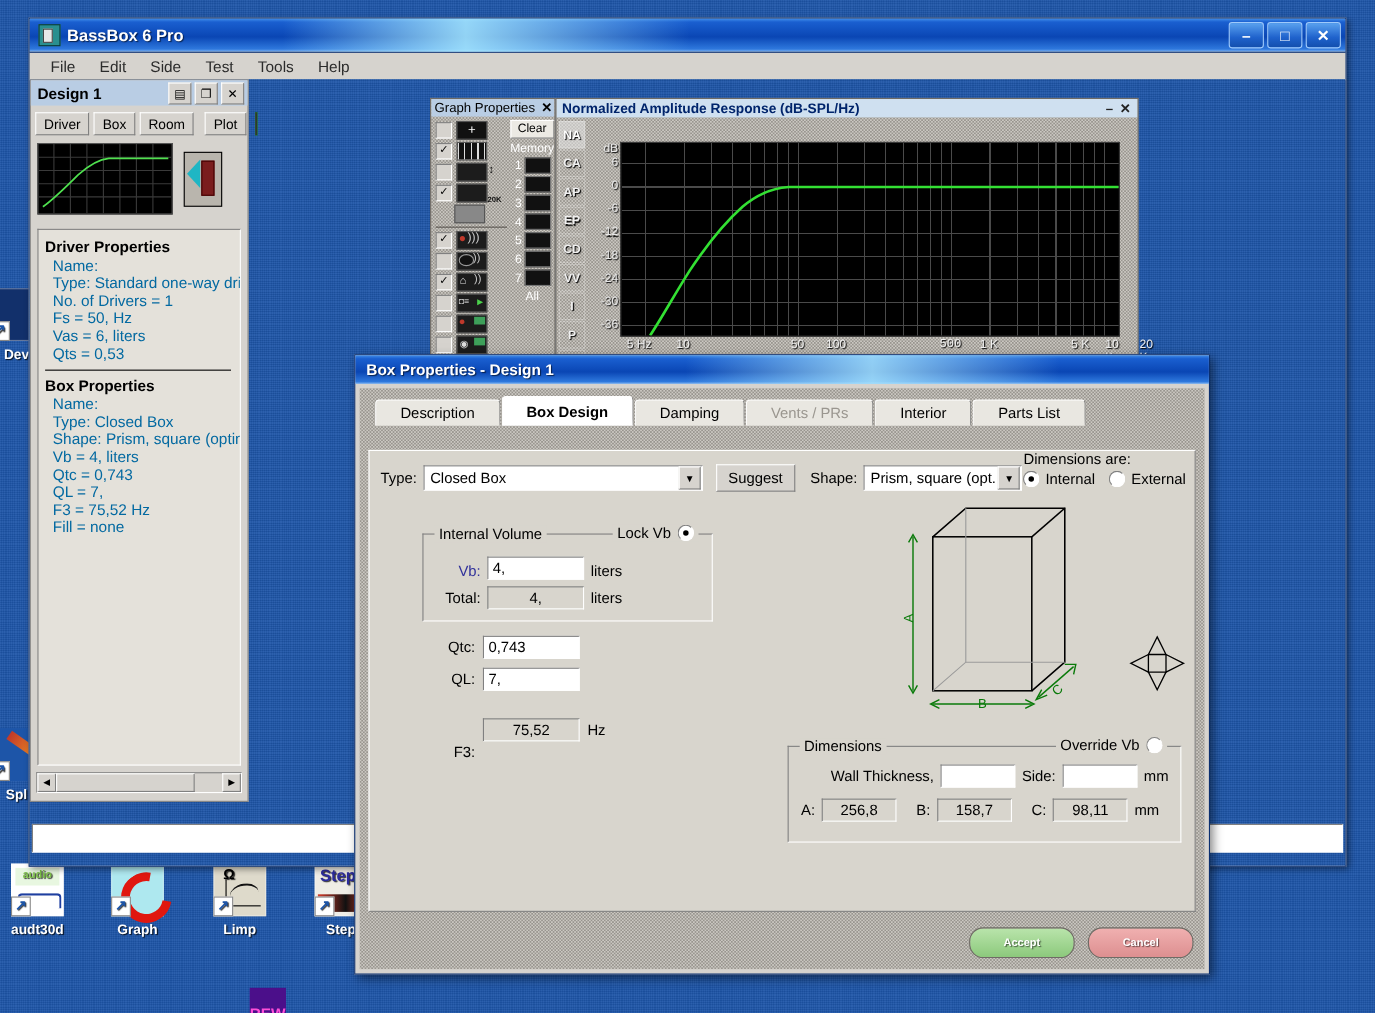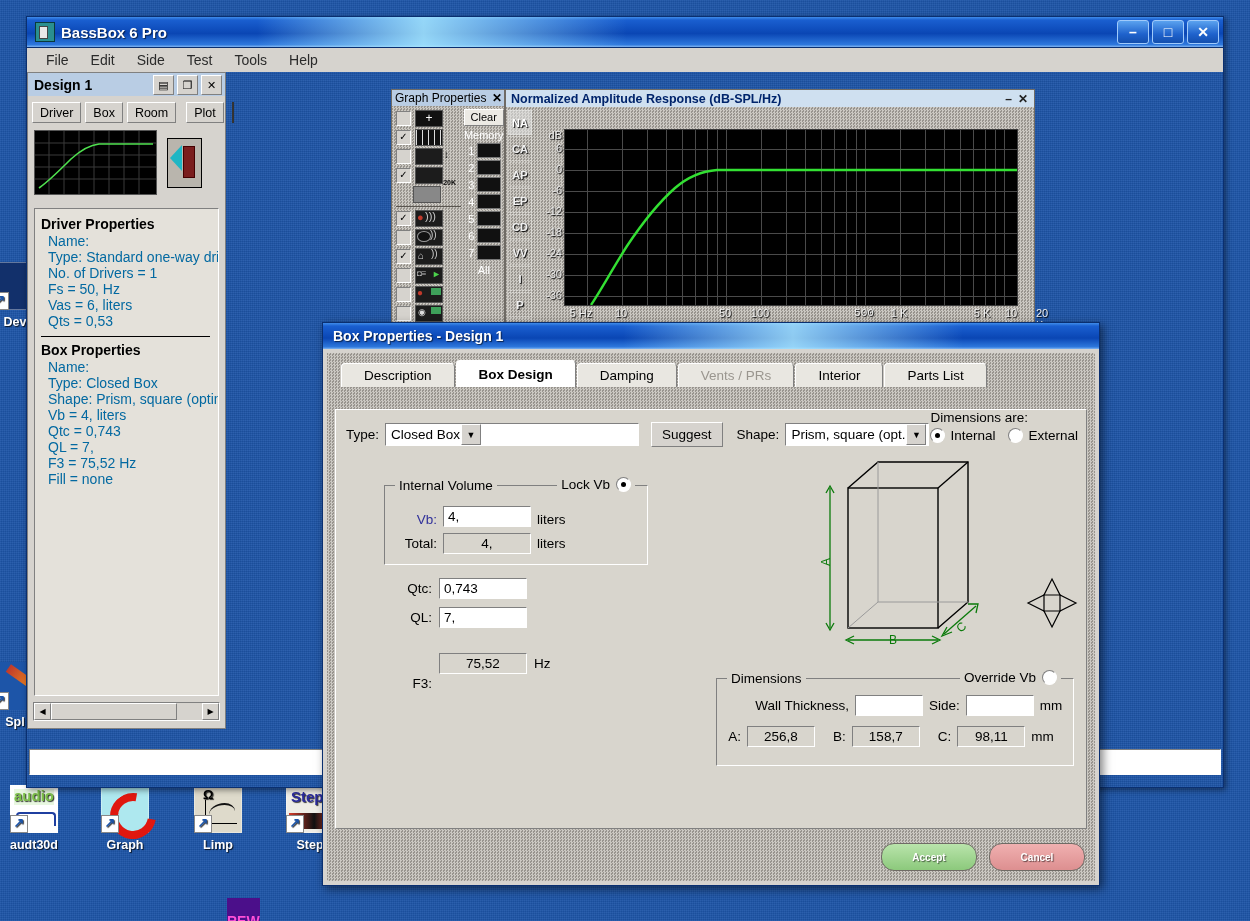--- a/index.html
+++ b/index.html
@@ -259,21 +259,21 @@
   }
   .lbl { font-size: 13.5px; color: #000; }
   .fld {
     background: #fff; border: 1px solid; border-color: #808080 #fff #fff #808080;
     height: 21px; font-size: 13.5px; color: #000; display: flex; align-items: center;
     padding: 0 4px; box-sizing: border-box;
   }
   .fld.ro { background: #d8d5cd; justify-content: center; }
   .combo {
     background: #fff; border: 1px solid; border-color: #808080 #fff #fff #808080;
-    height: 23px; display: flex; align-items: center; 
+    height: 23px; display: flex; align-items: center; justify-content: space-between;
     padding: 0 0 0 5px; font-size: 13.5px; color: #000; box-sizing: border-box;
   }
   .combo .arrow {
     width: 18px; height: 19px; margin: 1px; background: #d6d3ce;
     border: 1px solid; border-color: #fff #808080 #808080 #fff;
     display: flex; align-items: center; justify-content: center; font-size: 9px;
   }
   .pbtn {
     height: 23px; padding: 0 10px; background: #d6d3ce;
     border: 1px solid; border-color: #fff #808080 #808080 #fff;
@@ -322,21 +322,21 @@
   <div class="dicon" style="left:-28px; top:662px;">
     <div class="ibox" style="background:#1d55a8;border-color:transparent;">
       <div style="position:absolute;left:14px;top:8px;width:26px;height:9px;background:linear-gradient(90deg,#c0392b,#e67e22);transform:rotate(35deg);"></div>
       <div class="shortcut">↗</div>
     </div>
     <div>Spl</div>
   </div>
 
   <div class="dicon" style="left:-9px; top:785px;">
     <div class="ibox" style="background:#fff;">
-      <div style="position:absolute;left:3px;top:3px;right:3px;height:16px;background:#e8f7e0;color:#7ec24a;font-size:15px;font-weight:bold;">audio</div>
+      <div style="position:absolute;left:3px;top:3px;right:3px;height:16px;background:#e8f7e0;color:#7ec24a;font-size:10px;font-weight:bold;">audio</div>
       <div style="position:absolute;left:5px;top:26px;width:36px;height:12px;border:2px solid #1f3fa0;border-bottom:none;border-radius:4px 4px 0 0;"></div>
       <div class="shortcut">↗</div>
     </div>
     <div>audt30d</div>
   </div>
   <div class="dicon" style="left:82px; top:785px;">
     <div class="ibox" style="background:#aee8ef;">
       <div style="position:absolute;left:8px;top:7px;width:30px;height:30px;border:8px solid #e0170f;border-radius:50%;border-right-color:transparent;transform:rotate(-35deg);"></div>
       <div class="shortcut">↗</div>
     </div>

